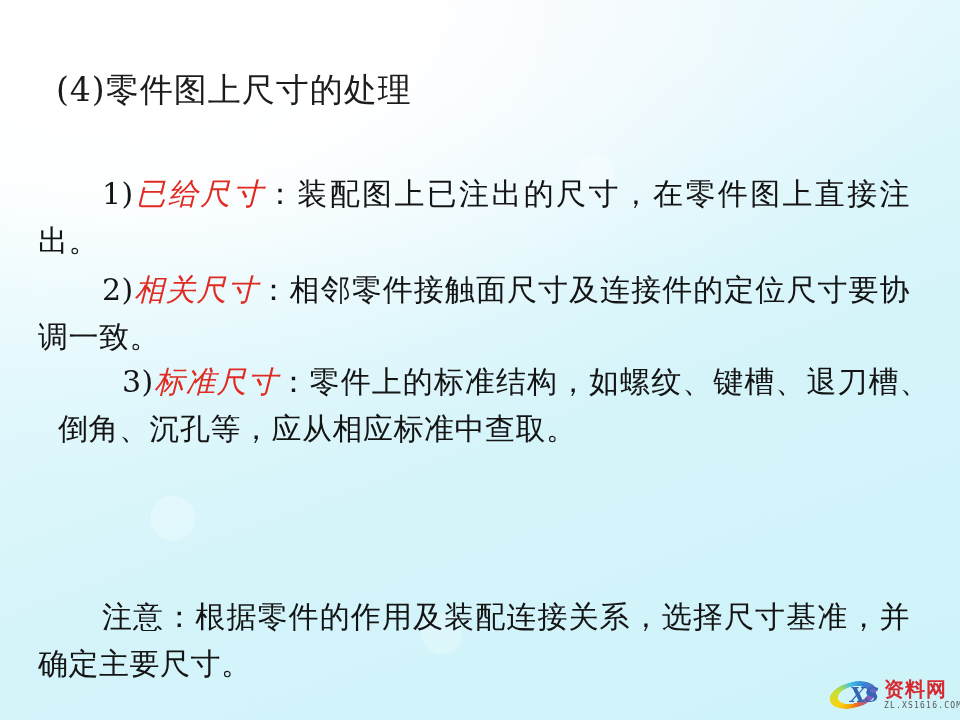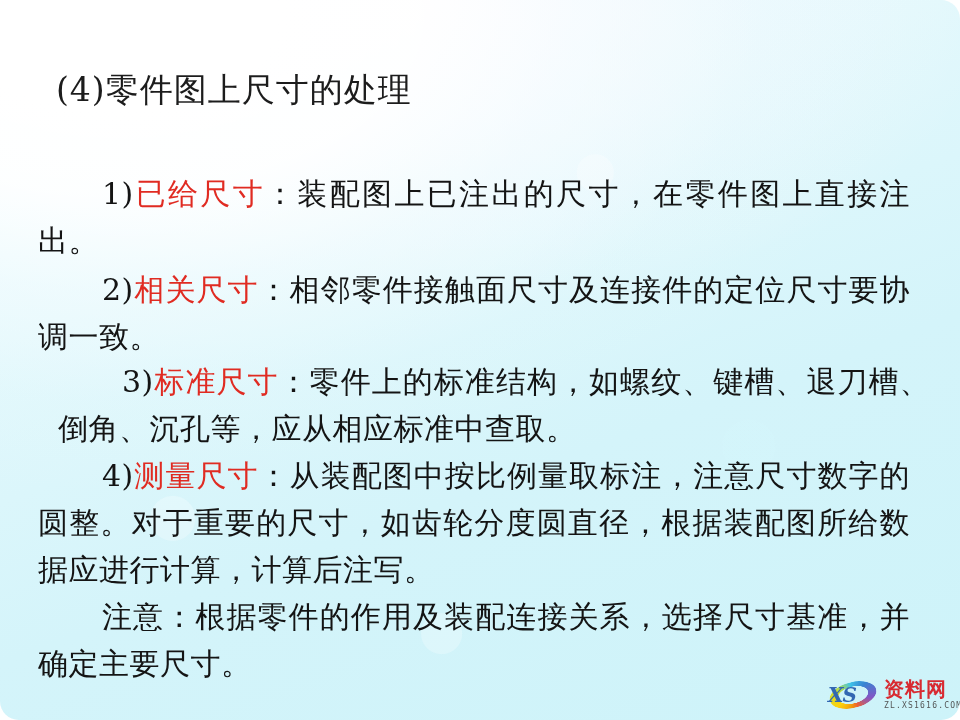--- a/index.html
+++ b/index.html
@@ -18,21 +18,20 @@
     position: relative;
     width: 960px;
     height: 720px;
     box-sizing: border-box;
     overflow: hidden;
     
     background:
       radial-gradient(120% 95% at 12% 2%, #ffffff 0%, #ffffff 14%, rgba(255,255,255,0.92) 26%, rgba(248,253,255,0.55) 40%, rgba(236,250,253,0.18) 56%, rgba(230,250,253,0) 70%),
       radial-gradient(80% 60% at 46% 0%, #fbfaff 0%, rgba(250,250,255,0.35) 42%, rgba(250,250,255,0) 72%),
       linear-gradient(160deg, #eefcff 0%, #e2f8fc 32%, #d4f4fa 62%, #cdf3f9 100%);
-    border-radius: 19px;
   }
 
   
   #slide::before {
     content: "";
     position: absolute;
     inset: 0;
     pointer-events: none;
     background-image:
       radial-gradient(circle at 30% 12%, rgba(255,255,255,0.55) 0 12px, rgba(255,255,255,0) 13px),
@@ -70,20 +69,21 @@
     line-height: 47px;
     letter-spacing: 0.5px;
     color: #141414;
     text-align: justify;
     text-justify: inter-character;
     text-indent: 64px;
   }
 
   .para .term {
     color: #e02b22;
+    font-style: italic;
   }
 
   .p1 { top: 140px; }
   .p2 { top: 234px; margin-top: 32px; }
   .p3 { top: 328px; margin-left: 20px; }
   .p4 { top: 422px; }
   .p5 { top: 563px; }
 
   
   #watermark {
@@ -117,21 +117,21 @@
             mask: radial-gradient(closest-side, transparent 0 63%, #000 66% 100%);
     transform: rotate(-14deg);
   }
   .wm-xs {
     position: absolute;
     left: 0;
     top: 3px;
     width: 50px;
     height: 28px;
     line-height: 28px;
-    text-align: left;
+    text-align: right;
     font-family: "DejaVu Serif", "Liberation Serif", serif;
     font-weight: bold;
     font-style: italic;
     font-size: 20px;
     color: #2a5fae;
     letter-spacing: -1px;
   }
   .wm-text {
     margin-left: 4px;
   }
@@ -165,23 +165,20 @@
     </p>
 
     <p class="para p2">
       <span>2)</span><span class="term">相关尺寸</span><span>：</span><span>相邻零件接触面尺寸及连接件的定位尺寸要协调一致。</span>
     </p>
 
     <p class="para p3">
       <span>3)</span><span class="term">标准尺寸</span><span>：</span><span>零件上的标准结构，如螺纹、键槽、退刀槽、倒角、沉孔等，应从相应标准中查取。</span>
     </p>
 
-    <p class="para p4">
-      <span>4)</span><span class="term">测量尺寸</span><span>：</span><span>从装配图中按比例量取标注，注意尺寸数字的圆整。对于重要的尺寸，如齿轮分度圆直径，根据装配图所给数据应进行计算，计算后注写。</span>
-    </p>
 
     <p class="para p5">
       <span>注意</span><span>：</span><span>根据零件的作用及装配连接关系，选择尺寸基准，并确定主要尺寸。</span>
     </p>
 
   </div>
 
   <div id="watermark">
     <div class="wm-mark">
       <div class="wm-ring"></div>

